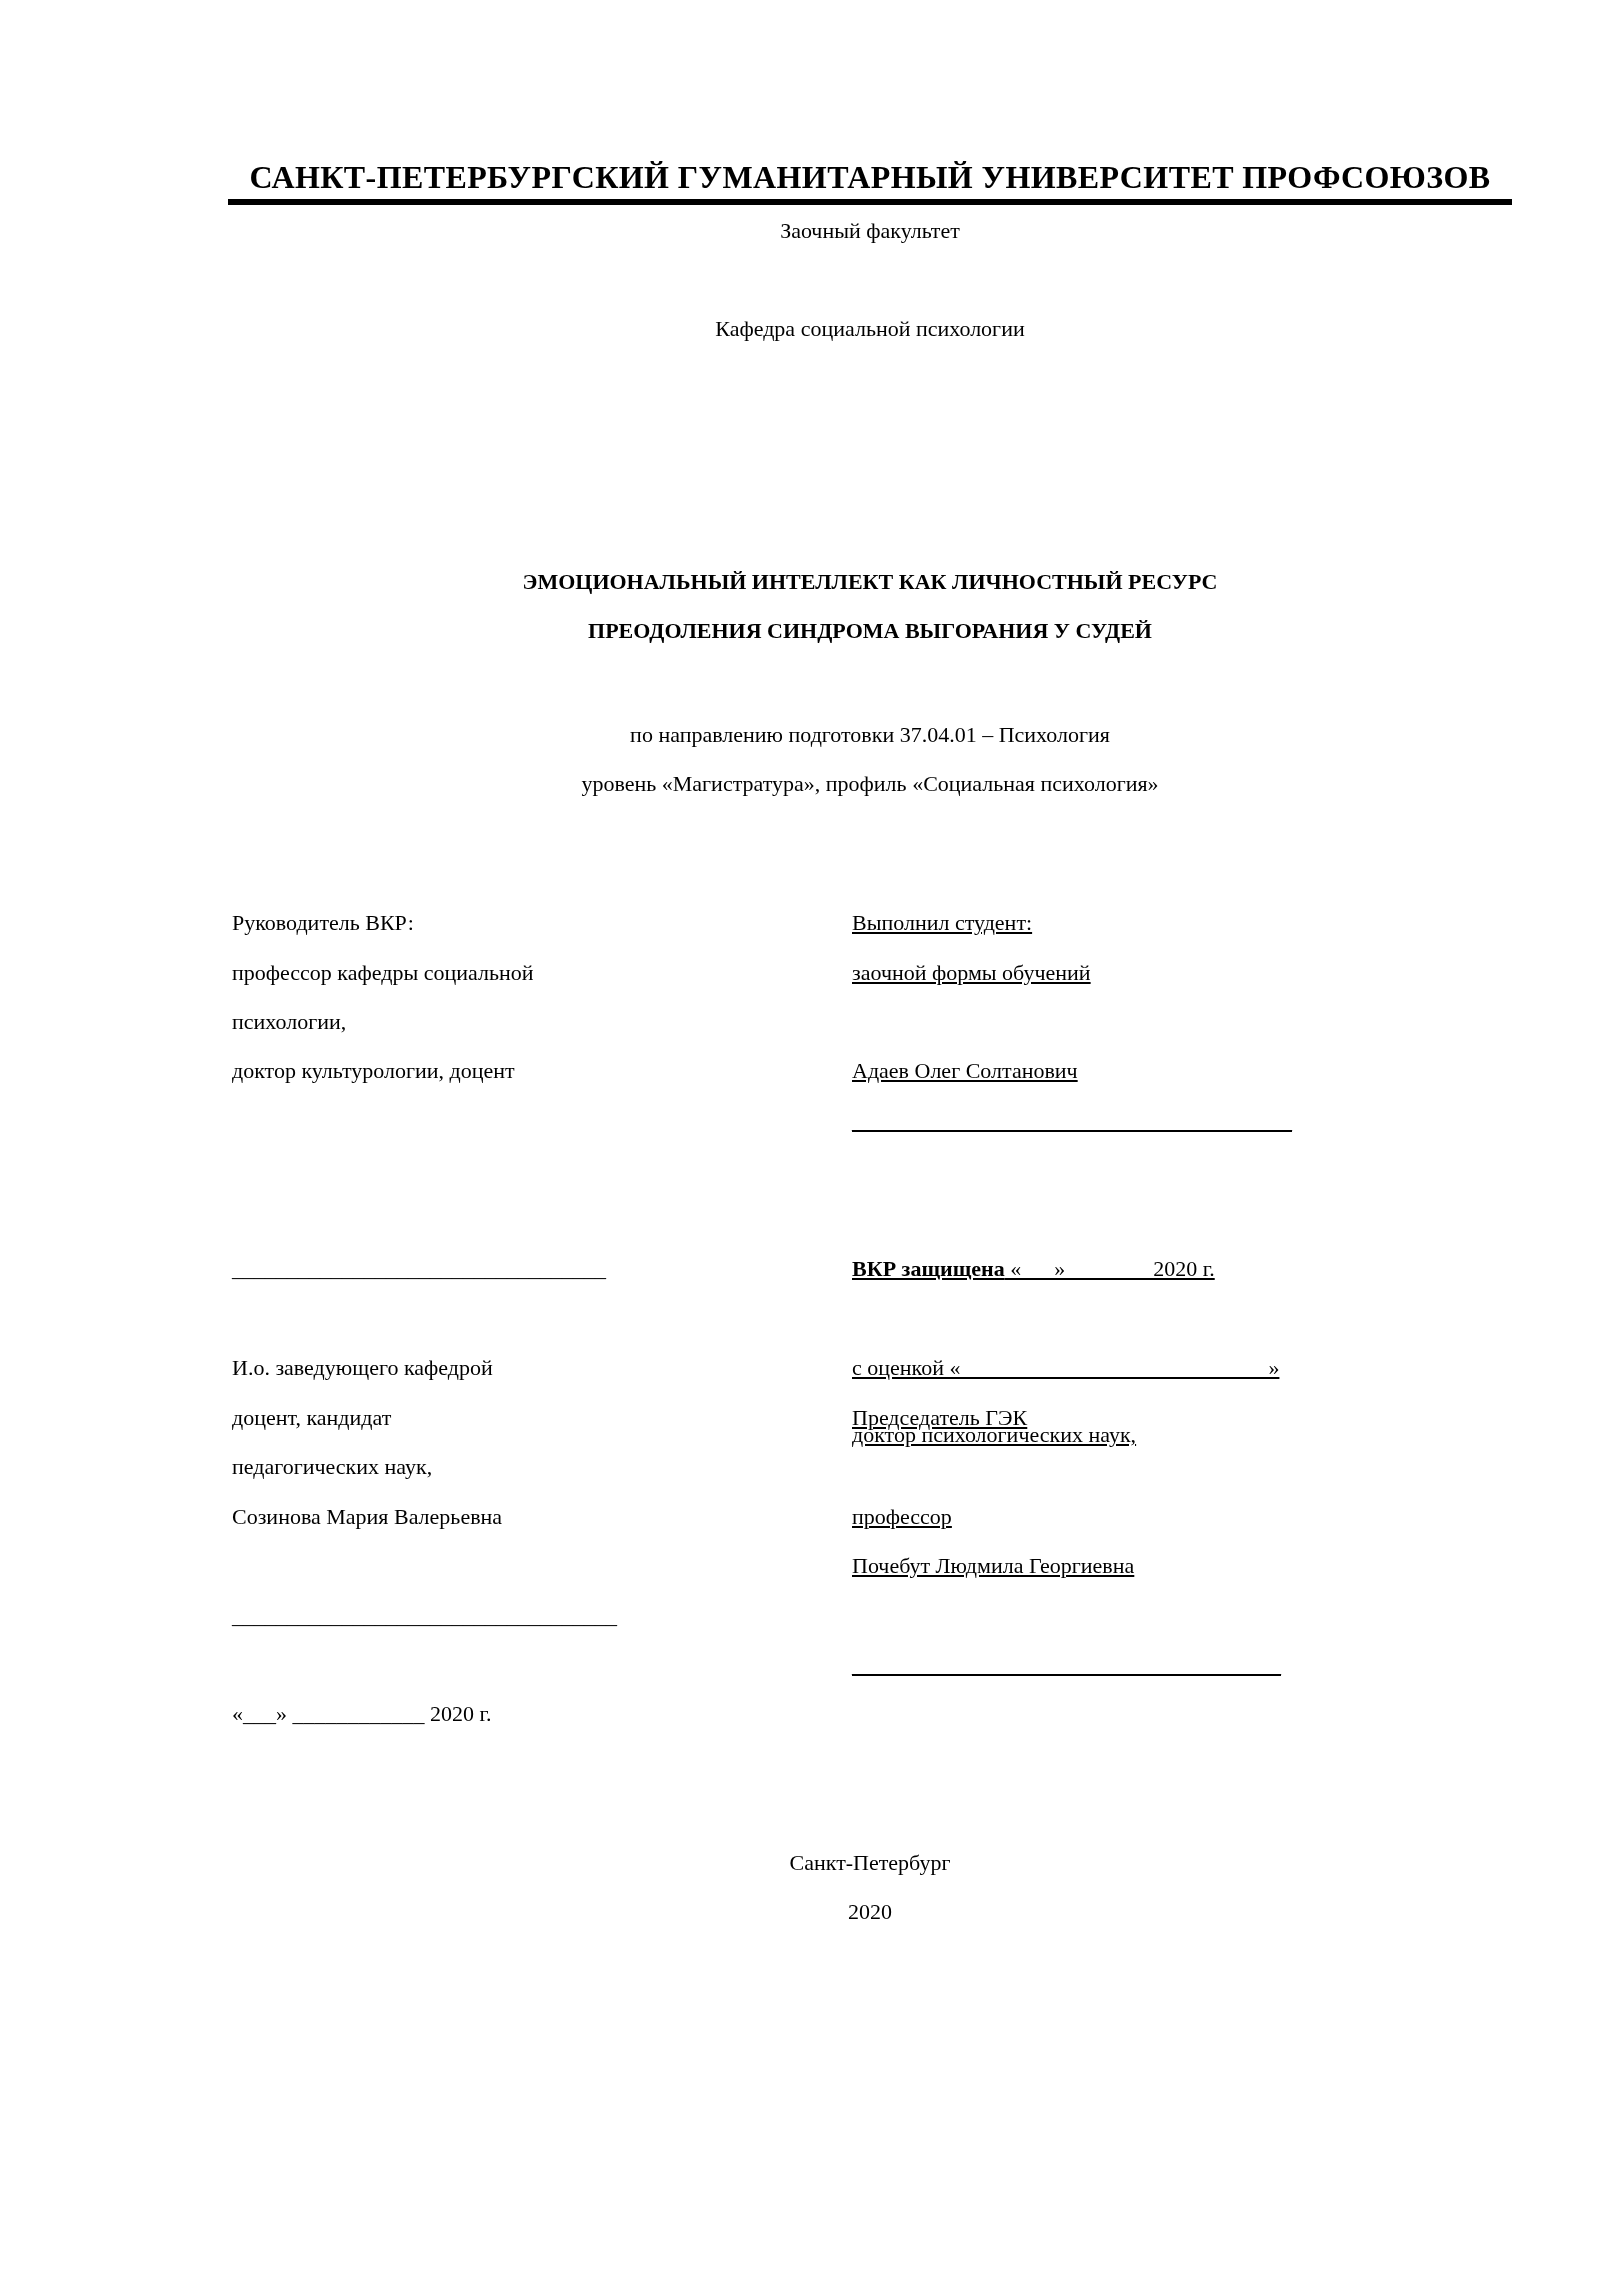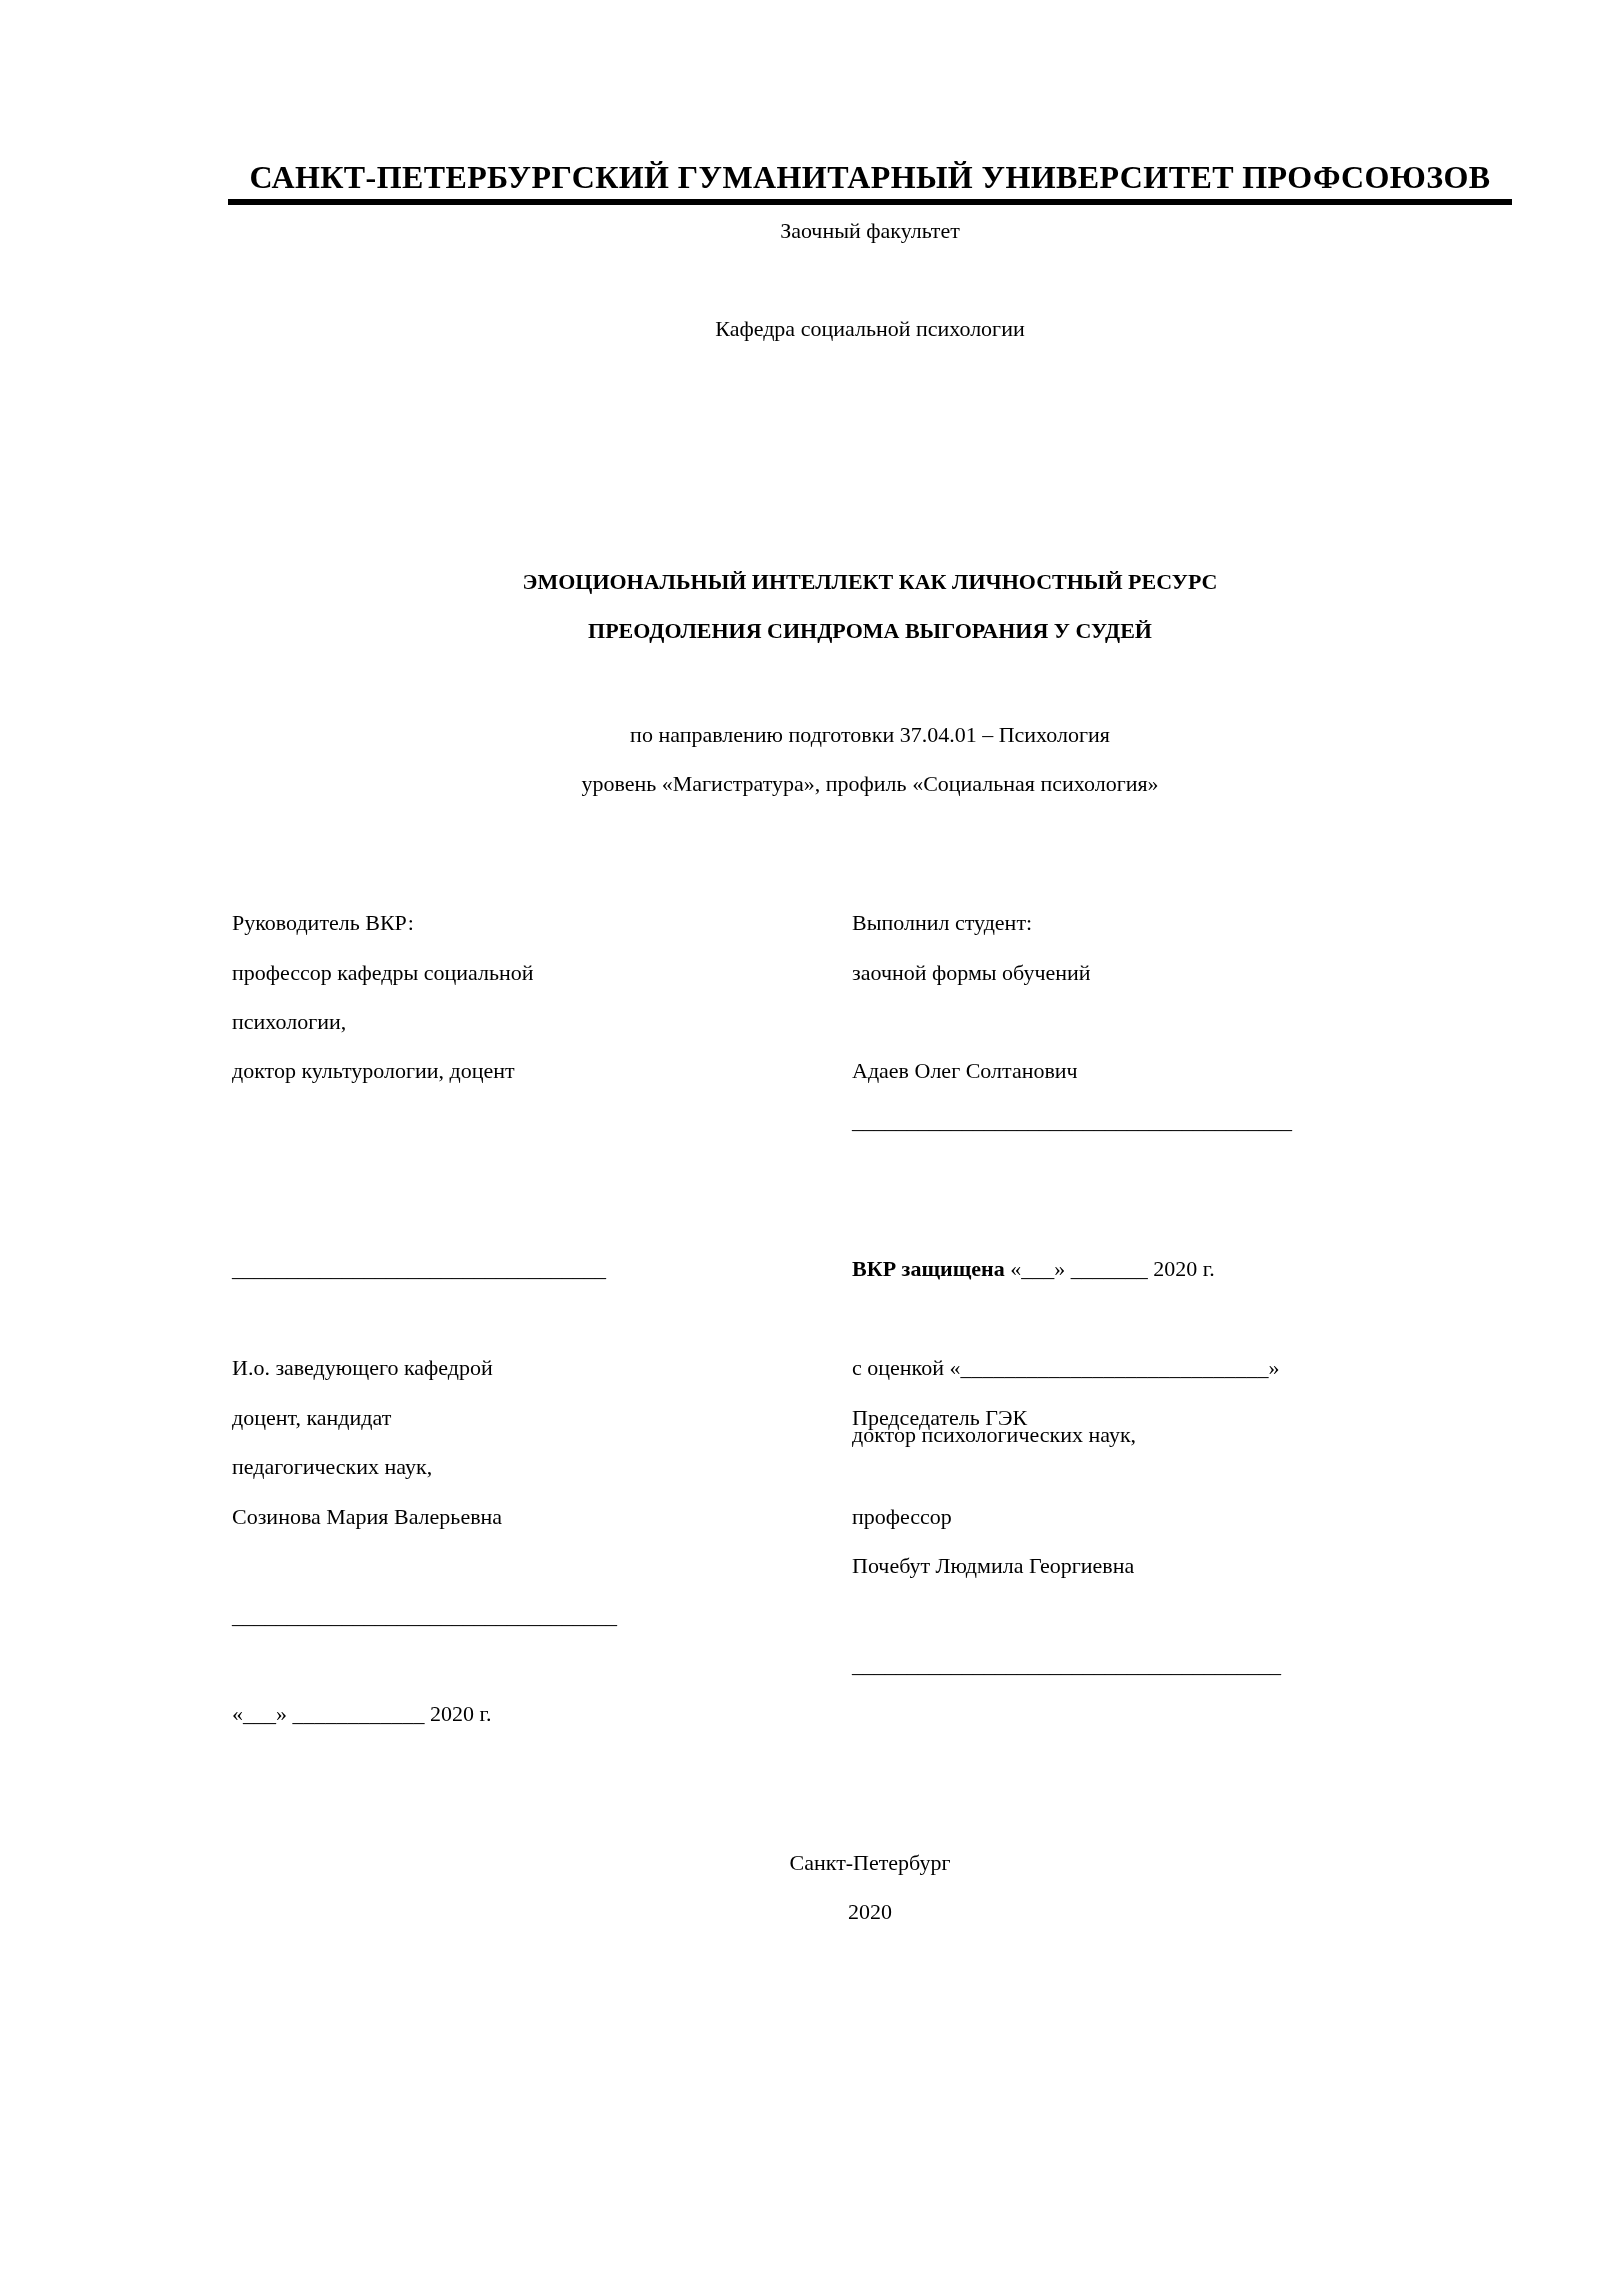--- a/index.html
+++ b/index.html
@@ -23,21 +23,21 @@
   .line {
     position: absolute;
     font-size: 22px;
     line-height: 49px;
     white-space: pre-wrap;
     color: #000;
   }
   .center { left: 0; width: 100%; text-align: center; }
   .bold { font-weight: 700; }
   .left-col { left: 0; width: 620px; }
-  .right-col { left: 620px; width: 656px; }
+  .right-col { left: 620px; width: 656px; text-decoration: underline; }
   .header-line { font-size: 32px; letter-spacing: 0.4px; }
   .rule {
     position: absolute;
     left: -3.9px;
     top: 199px;
     width: 1284px;
     height: 5.5px;
     background: #000;
   }
 </style>

